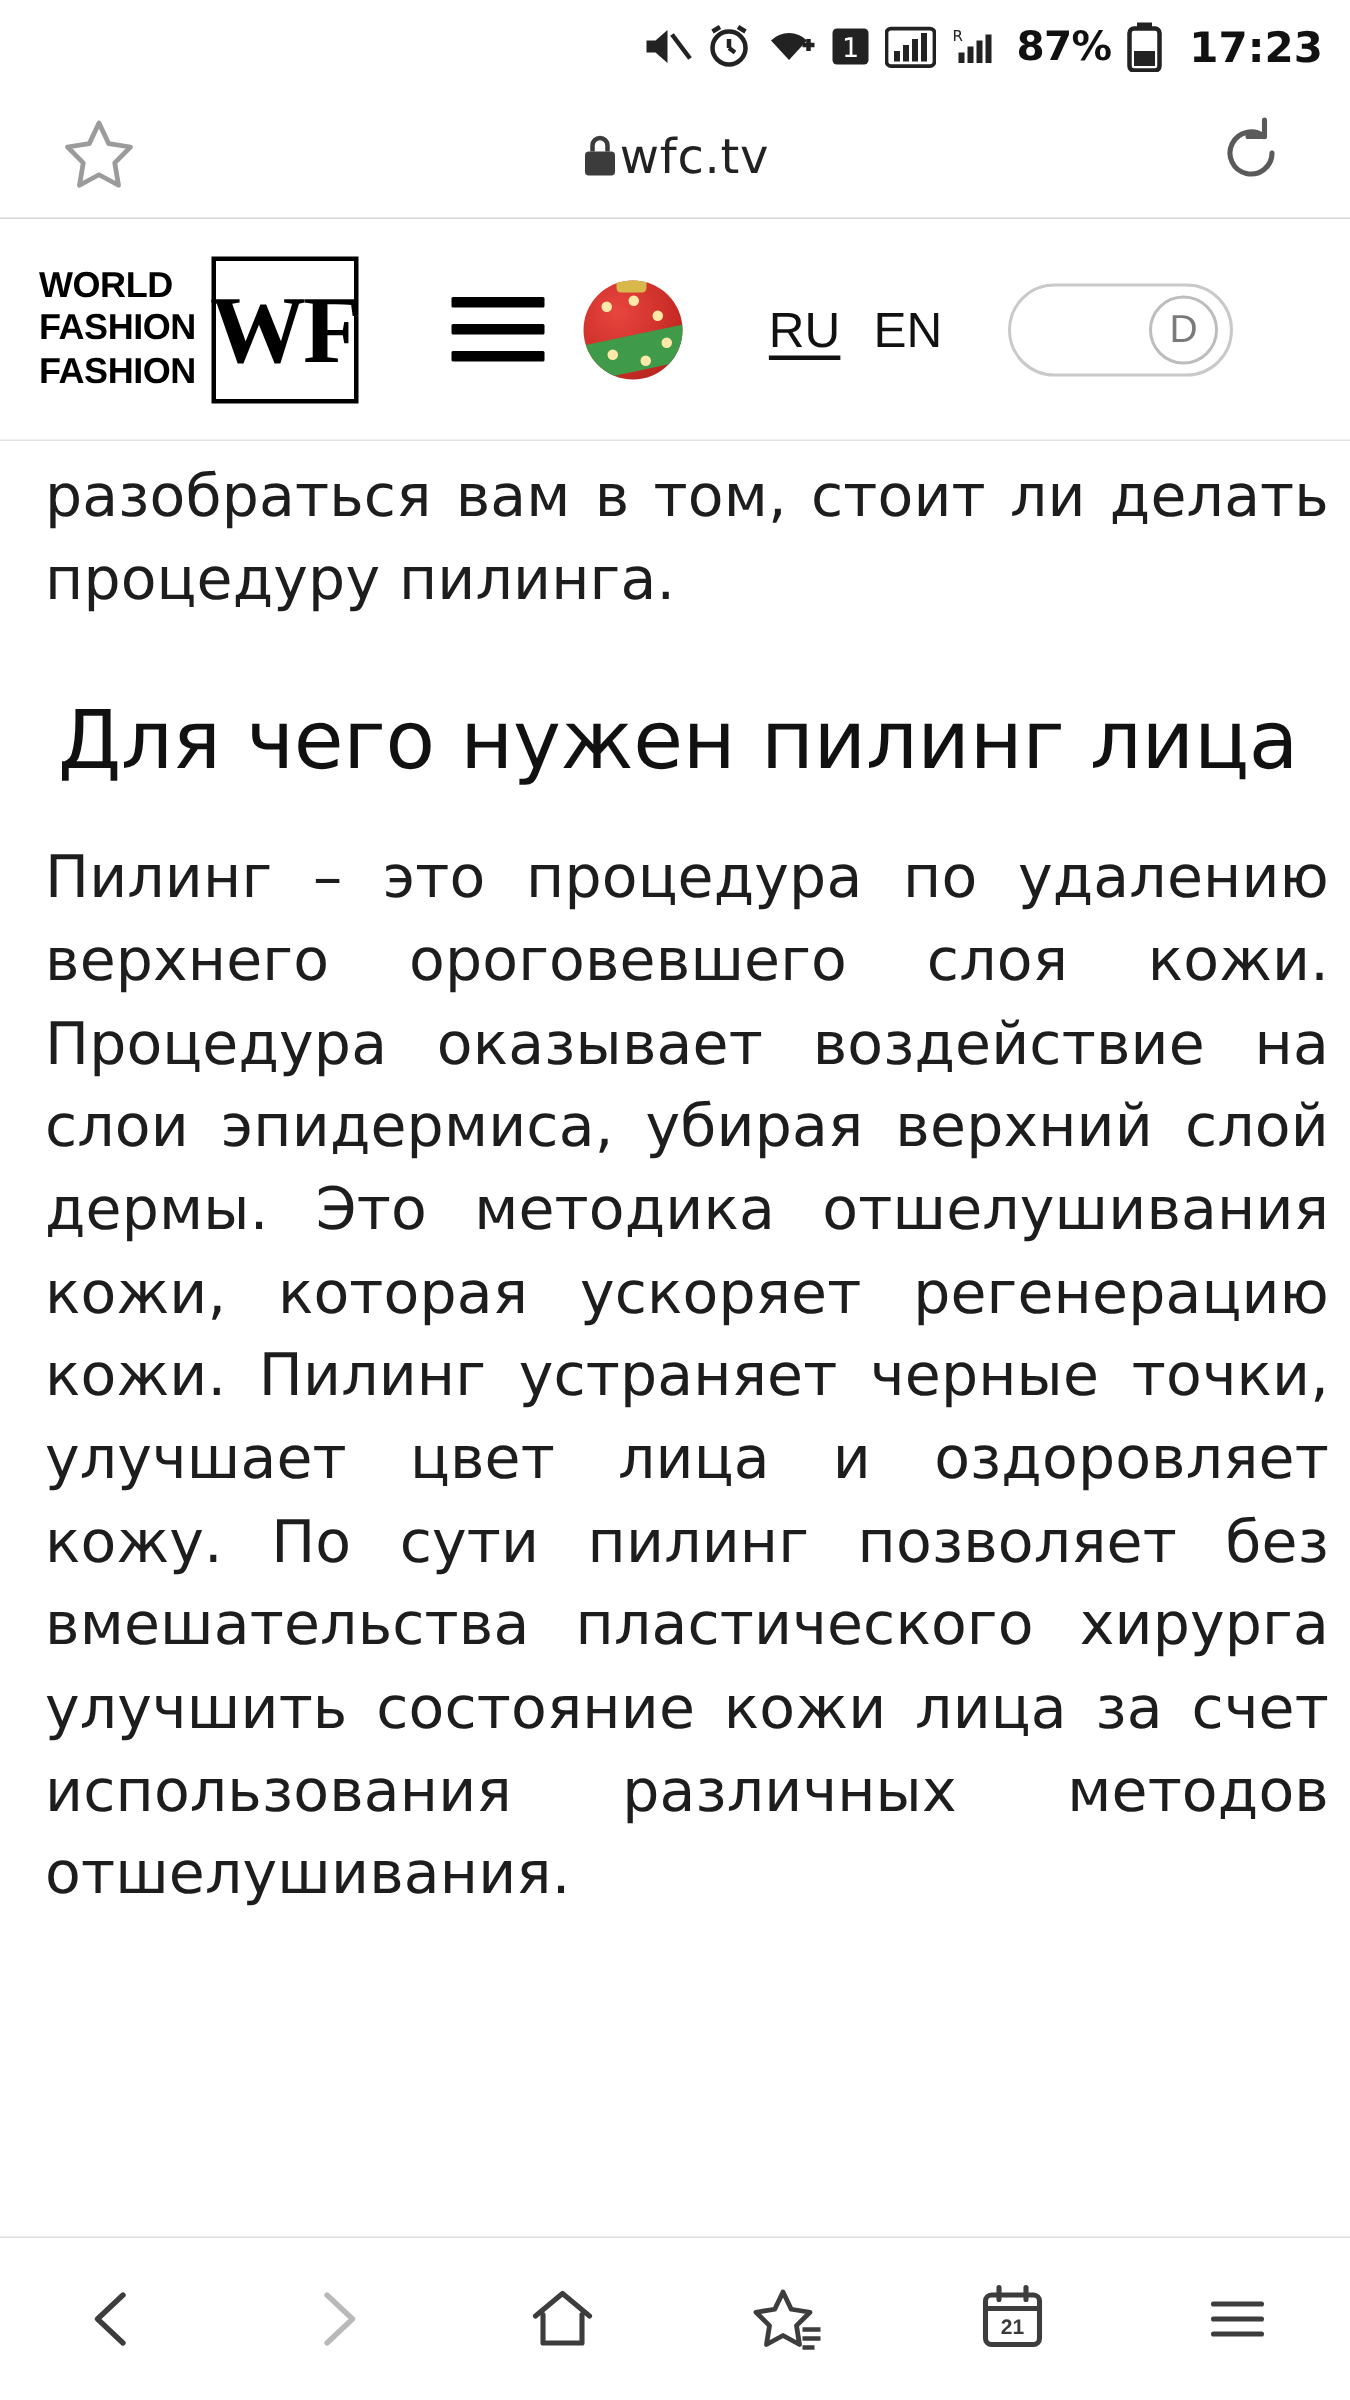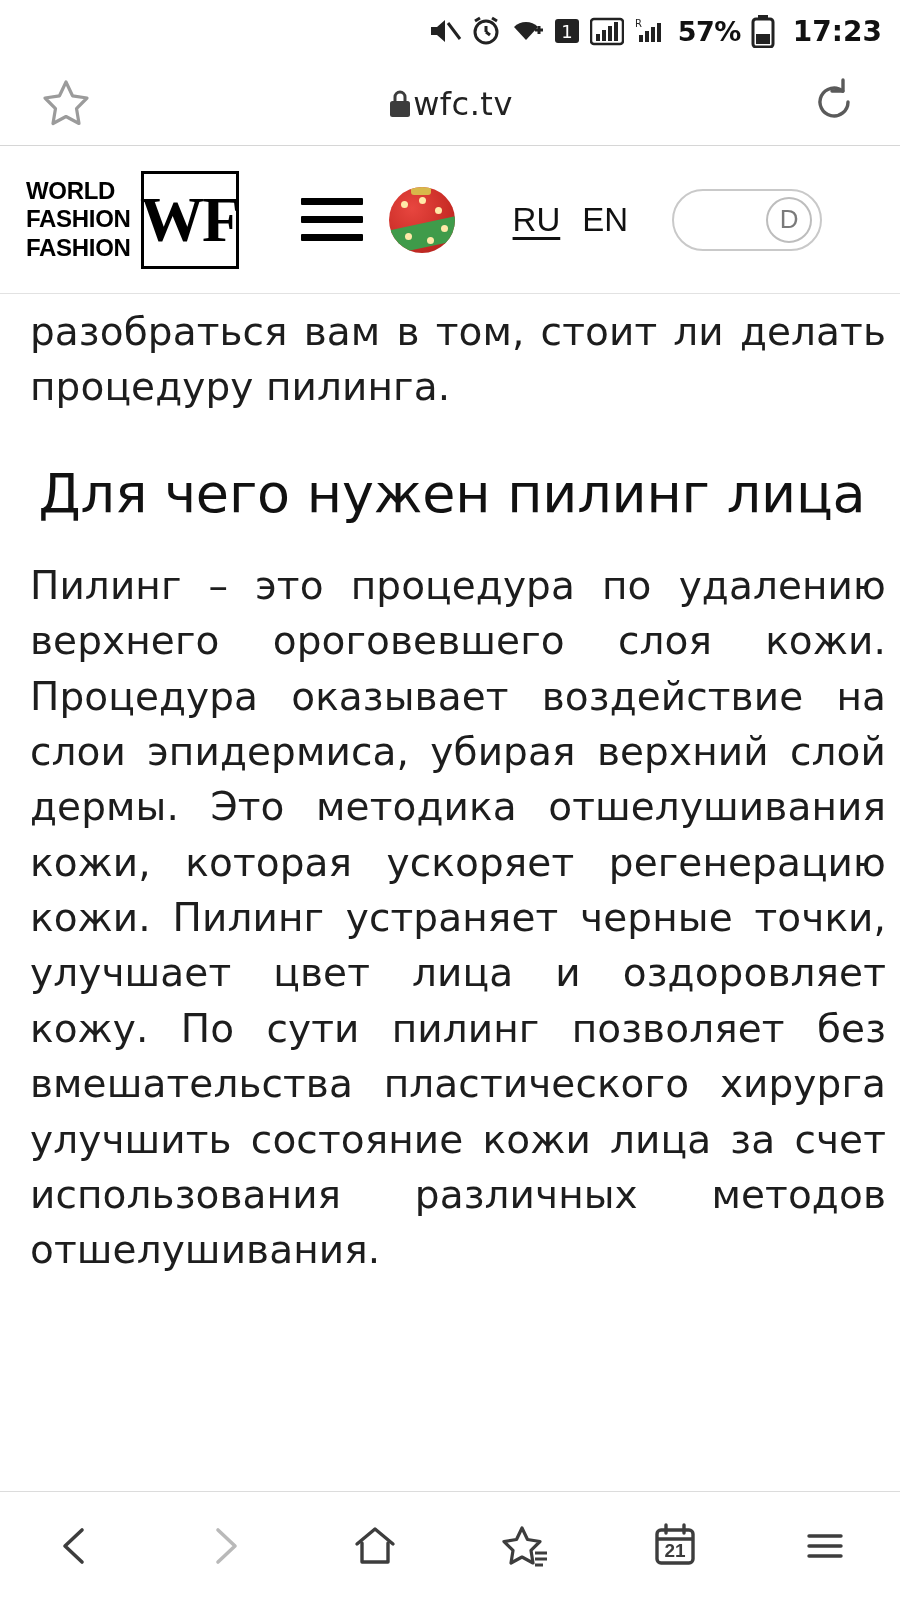--- a/index.html
+++ b/index.html
@@ -249,21 +249,21 @@
   .bottom-nav .nav-btn {
     width: 110px;
     height: 80px;
     display: flex;
     align-items: center;
     justify-content: center;
     cursor: pointer;
   }
   .cal-num {
     position: absolute;
-    font-size: 19px;
+    font-size: 14px;
     font-weight: 700;
     color: #3b3b3b;
     font-family: "Liberation Sans", sans-serif;
     margin-top: 9px;
   }
   .cal-wrap { position: relative; display: flex; align-items: center; justify-content: center; }
 </style>
 </head>
 <body>
 
@@ -301,21 +301,21 @@
       <rect x="24" y="6" width="4" height="19" fill="#222"></rect>
     </svg>
 
     <svg width="34" height="30" viewBox="0 0 34 30">
       <text x="2" y="11" font-size="10" font-family="DejaVu Sans" fill="#222">R</text>
       <rect x="6" y="19" width="4" height="7" fill="#222"></rect>
       <rect x="12" y="15" width="4" height="11" fill="#222"></rect>
       <rect x="18" y="11" width="4" height="15" fill="#222"></rect>
       <rect x="24" y="7" width="4" height="19" fill="#222"></rect>
     </svg>
-    <span class="battery-pct">57%</span>
+    <span class="battery-pct">87%</span>
 
     <svg width="26" height="34" viewBox="0 0 26 34">
       <rect x="8" y="1" width="10" height="4" fill="#222"></rect>
       <rect x="3" y="5" width="20" height="28" rx="3" fill="none" stroke="#222" stroke-width="3"></rect>
       <rect x="6" y="20" width="14" height="10" fill="#222"></rect>
     </svg>
     <span class="clock">17:23</span>
   </div>
 </div>
 

